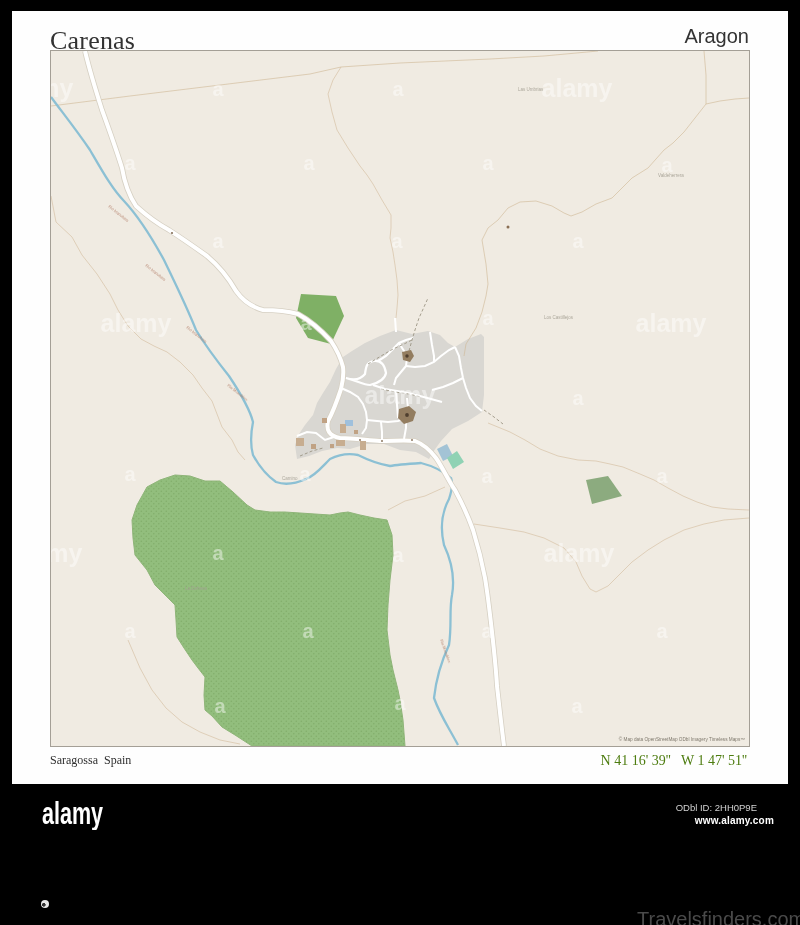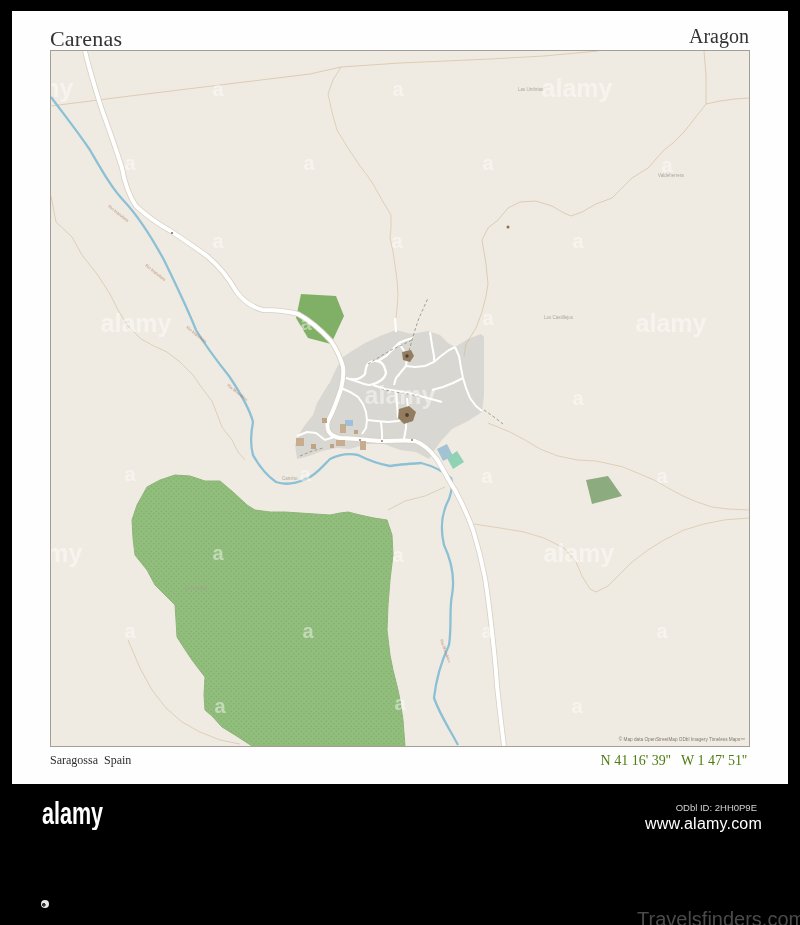--- a/index.html
+++ b/index.html
@@ -1,30 +1,30 @@
 <!DOCTYPE html>
 <html><head>
 <meta charset="utf-8">
 <style>
   html,body{margin:0;padding:0}
   body{width:800px;height:925px;background:#000;position:relative;overflow:hidden;
        font-family:"Liberation Sans",sans-serif}
   .card{position:absolute;left:12px;top:11px;width:776px;height:773px;background:#fefefe}
   .title{position:absolute;left:50px;top:26px;font-family:"Liberation Serif",serif;
-         font-size:22px;color:#333;letter-spacing:0.2px}
-  .region{position:absolute;top:25px;right:51px;font-family:Liberation Serif, serif;
+         font-size:26px;color:#333;letter-spacing:0.2px}
+  .region{position:absolute;top:25px;right:51px;font-family:Liberation Sans, sans-serif;
           font-size:20px;color:#333}
   .mapframe{position:absolute;left:50px;top:50px;width:698px;height:695px;
             border:1px solid #a49f96;box-sizing:content-box}
   .bl{position:absolute;left:50px;top:753px;font-family:"Liberation Serif",serif;
       font-size:12px;color:#2e2e2e}
   .br{position:absolute;right:53px;top:753px;font-family:"Liberation Serif",serif;
       font-size:14px;color:#4d7c0f}
   .iid{position:absolute;right:43px;top:802px;font-size:9.5px;color:#d2d2d2}
-  .url{position:absolute;right:38px;top:815px;font-size:16px;font-weight:normal;color:#fff;letter-spacing:0.2px}
+  .url{position:absolute;right:26px;top:815px;font-size:10px;font-weight:bold;color:#fff;letter-spacing:0.2px}
   .site{position:absolute;left:637px;top:908px;font-size:20px;color:#4a4a4a;letter-spacing:0px}
   .cdot{position:absolute;left:41px;top:900px;width:8px;height:8px;border-radius:50%;
         background:radial-gradient(circle at 35% 60%, #333 0 22%, #e9e9e9 30%)}
 </style>
 </head>
 <body>
 
 <div class="card"></div>
 
 <div class="title">Carenas</div>

